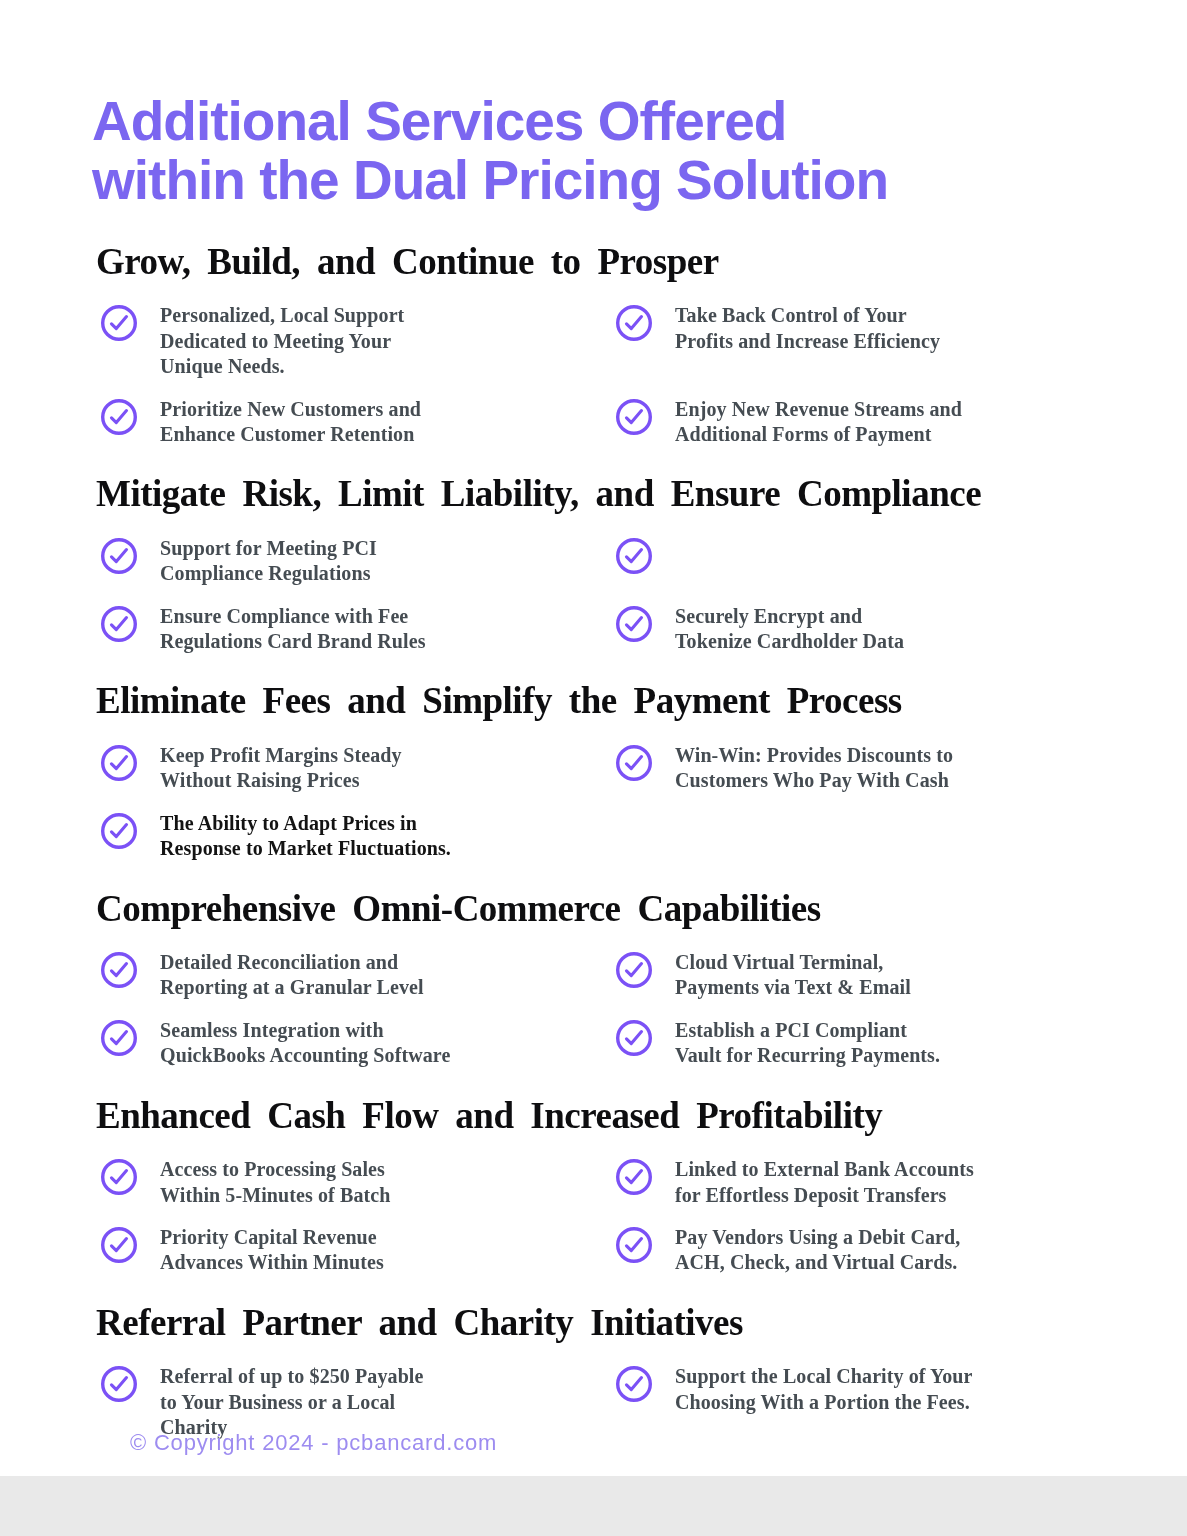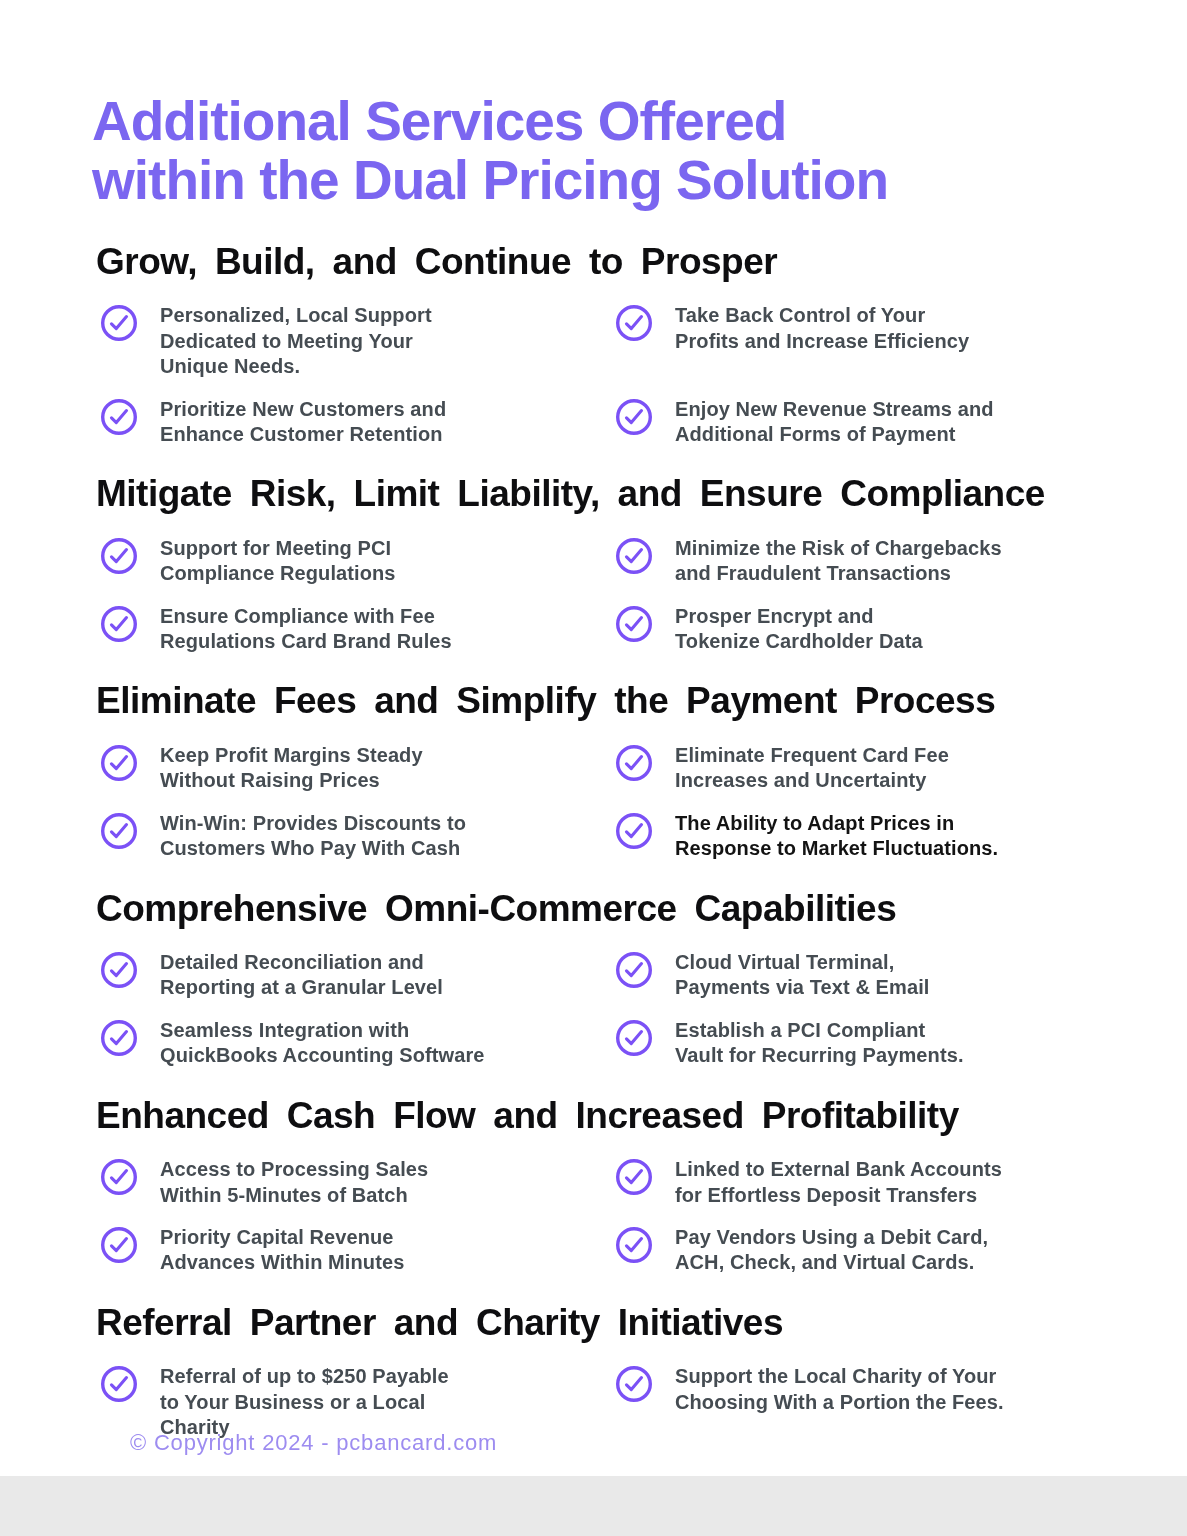--- a/index.html
+++ b/index.html
@@ -14,21 +14,21 @@
     font-family:"Liberation Sans", sans-serif;
   }
   .title {
     margin:0 0 30px 0;
     font-size:55px;
     line-height:1.08;
     font-weight:bold;
     letter-spacing:-1px;
     color:var(--title-color);
   }
-  .section { margin-bottom:26px; }
+  .section { margin-bottom:26px;font-family:Liberation Serif, serif; }
   .section-heading {
     margin:0 0 20px 4px;
     font-size:37px;
     line-height:1.15;
     font-weight:bold;
     letter-spacing:-0.5px;
     word-spacing:0.22em;
     color:var(--heading-color);
   }
   .items {
@@ -116,59 +116,49 @@
                 <path d="M11.5 19.8 l4.8 4.8 L26.5 12.6" fill="none" stroke="#7b51f6" stroke-width="3.1" stroke-linecap="round" stroke-linejoin="round"></path>
               </svg></span>
             <span class="item-text">Support for Meeting PCI
 Compliance Regulations</span>
           </div>
           <div class="item">
             <span class="item-icon"><svg width="38" height="38" viewBox="0 0 38 38">
                 <circle cx="19" cy="19" r="16.3" fill="none" stroke="#7b51f6" stroke-width="3.4"></circle>
                 <path d="M11.5 19.8 l4.8 4.8 L26.5 12.6" fill="none" stroke="#7b51f6" stroke-width="3.1" stroke-linecap="round" stroke-linejoin="round"></path>
               </svg></span>
-            <span class="item-text">Minimize the Risk of Chargebacks
-and Fraudulent Transactions</span>
           </div>
           <div class="item">
             <span class="item-icon"><svg width="38" height="38" viewBox="0 0 38 38">
                 <circle cx="19" cy="19" r="16.3" fill="none" stroke="#7b51f6" stroke-width="3.4"></circle>
                 <path d="M11.5 19.8 l4.8 4.8 L26.5 12.6" fill="none" stroke="#7b51f6" stroke-width="3.1" stroke-linecap="round" stroke-linejoin="round"></path>
               </svg></span>
             <span class="item-text">Ensure Compliance with Fee
 Regulations Card Brand Rules</span>
           </div>
           <div class="item">
             <span class="item-icon"><svg width="38" height="38" viewBox="0 0 38 38">
                 <circle cx="19" cy="19" r="16.3" fill="none" stroke="#7b51f6" stroke-width="3.4"></circle>
                 <path d="M11.5 19.8 l4.8 4.8 L26.5 12.6" fill="none" stroke="#7b51f6" stroke-width="3.1" stroke-linecap="round" stroke-linejoin="round"></path>
               </svg></span>
-            <span class="item-text">Prosper Encrypt and
+            <span class="item-text">Securely Encrypt and
 Tokenize Cardholder Data</span>
           </div>
         </div>
       </section>
       <section class="section">
         <h2 class="section-heading">Eliminate Fees and Simplify the Payment Process</h2>
         <div class="items">
           <div class="item">
             <span class="item-icon"><svg width="38" height="38" viewBox="0 0 38 38">
                 <circle cx="19" cy="19" r="16.3" fill="none" stroke="#7b51f6" stroke-width="3.4"></circle>
                 <path d="M11.5 19.8 l4.8 4.8 L26.5 12.6" fill="none" stroke="#7b51f6" stroke-width="3.1" stroke-linecap="round" stroke-linejoin="round"></path>
               </svg></span>
             <span class="item-text">Keep Profit Margins Steady
 Without Raising Prices</span>
-          </div>
-          <div class="item">
-            <span class="item-icon"><svg width="38" height="38" viewBox="0 0 38 38">
-                <circle cx="19" cy="19" r="16.3" fill="none" stroke="#7b51f6" stroke-width="3.4"></circle>
-                <path d="M11.5 19.8 l4.8 4.8 L26.5 12.6" fill="none" stroke="#7b51f6" stroke-width="3.1" stroke-linecap="round" stroke-linejoin="round"></path>
-              </svg></span>
-            <span class="item-text">Eliminate Frequent Card Fee
-Increases and Uncertainty</span>
           </div>
           <div class="item">
             <span class="item-icon"><svg width="38" height="38" viewBox="0 0 38 38">
                 <circle cx="19" cy="19" r="16.3" fill="none" stroke="#7b51f6" stroke-width="3.4"></circle>
                 <path d="M11.5 19.8 l4.8 4.8 L26.5 12.6" fill="none" stroke="#7b51f6" stroke-width="3.1" stroke-linecap="round" stroke-linejoin="round"></path>
               </svg></span>
             <span class="item-text">Win-Win: Provides Discounts to
 Customers Who Pay With Cash</span>
           </div>
           <div class="item emphasis">

